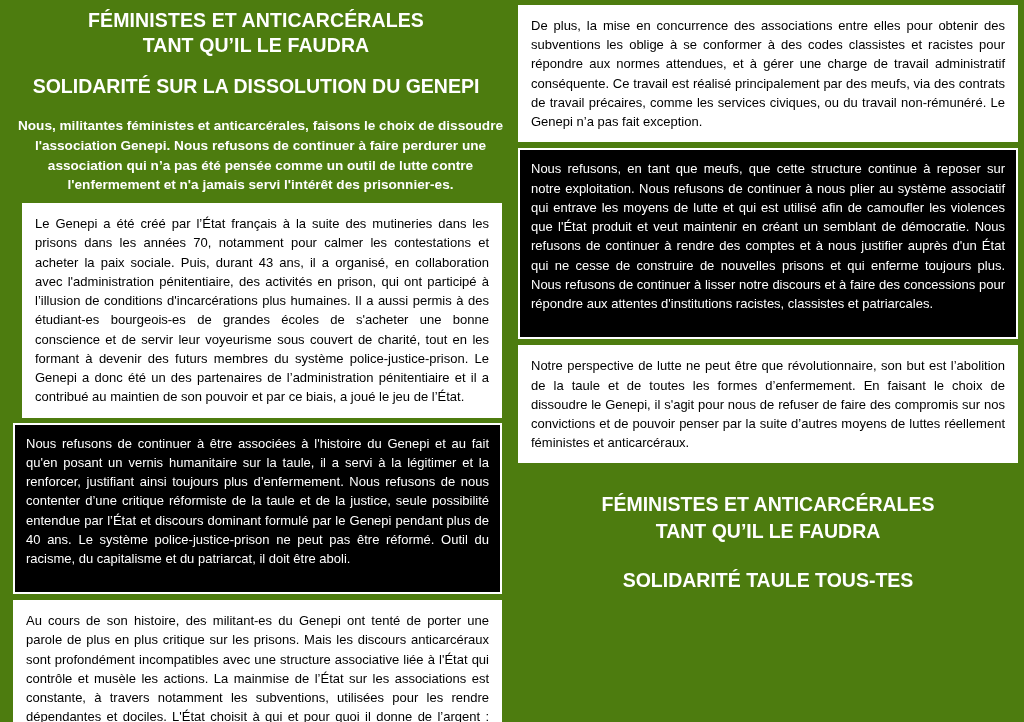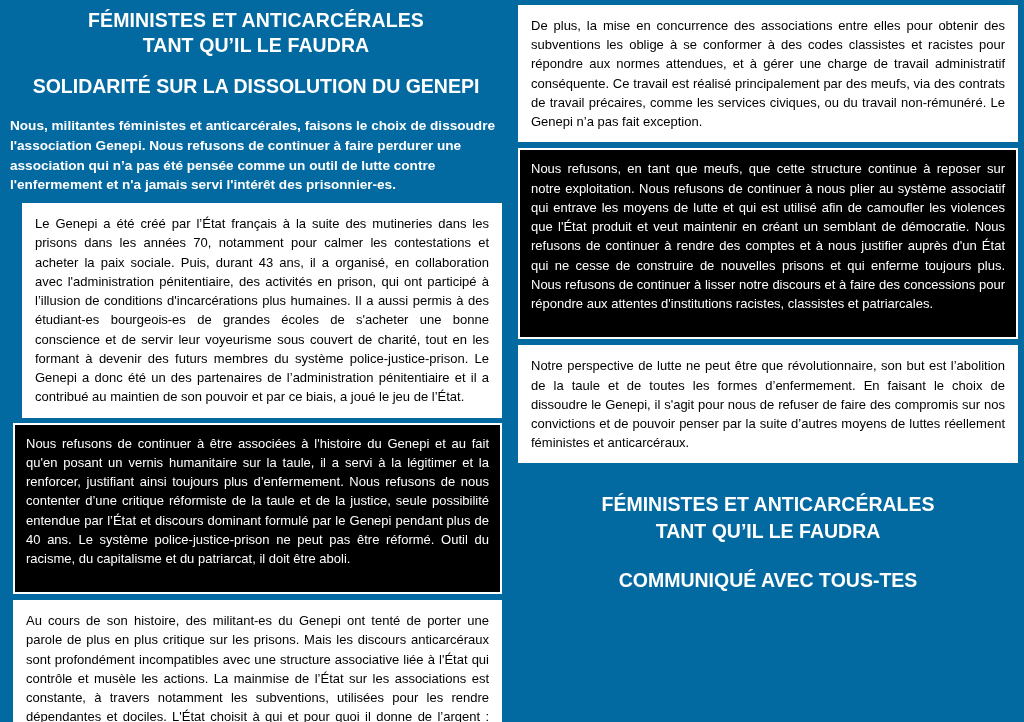--- a/index.html
+++ b/index.html
@@ -12,21 +12,21 @@
     height: 722px;
     font-family: "Liberation Sans", sans-serif;
     color: #ffffff;
     overflow: hidden;
     position: relative;
   }
   .poster {
     position: relative;
     width: 1024px;
     height: 722px;
-    background: #0369a1;
+    background: #4d7c0f;
     display: flex;
     flex-direction: row;
     align-items: flex-start;
   }
   .column {
     position: relative;
     box-sizing: border-box;
   }
   .col-left {
     width: 512px;
@@ -55,21 +55,21 @@
     line-height: 1.28;
     color: #ffffff;
     margin-top: 16px;
   }
 
   
   .intro {
     margin: 17px 1px 0 10px;
     font-size: 13.6px;
     line-height: 1.46;
-    text-align: left;
+    text-align: center;
     font-weight: bold;
     color: #ffffff;
   }
 
   
   .box {
     box-sizing: border-box;
     font-size: 13px;
     line-height: 1.48;
     text-align: justify;
@@ -157,18 +157,18 @@
     </div>
 
     <div class="box box-white rbox3">
       <p>Notre perspective de lutte ne peut être que révolutionnaire, son but est l’abolition de la taule et de toutes les formes d’enfermement. En faisant le choix de dissoudre le Genepi, il s'agit pour nous de refuser de faire des compromis sur nos convictions et de pouvoir penser par la suite d’autres moyens de luttes réellement féministes et anticarcéraux.</p>
     </div>
 
     <div class="footer-block">
       <div class="footer-line">FÉMINISTES ET ANTICARCÉRALES</div>
       <div class="footer-line">TANT QU’IL LE FAUDRA</div>
       <div class="footer-gap"></div>
-      <div class="footer-line">COMMUNIQUÉ AVEC TOUS-TES</div>
+      <div class="footer-line">SOLIDARITÉ TAULE TOUS-TES</div>
     </div>
 
   </div>
 
 </div>
 
 </body></html>

